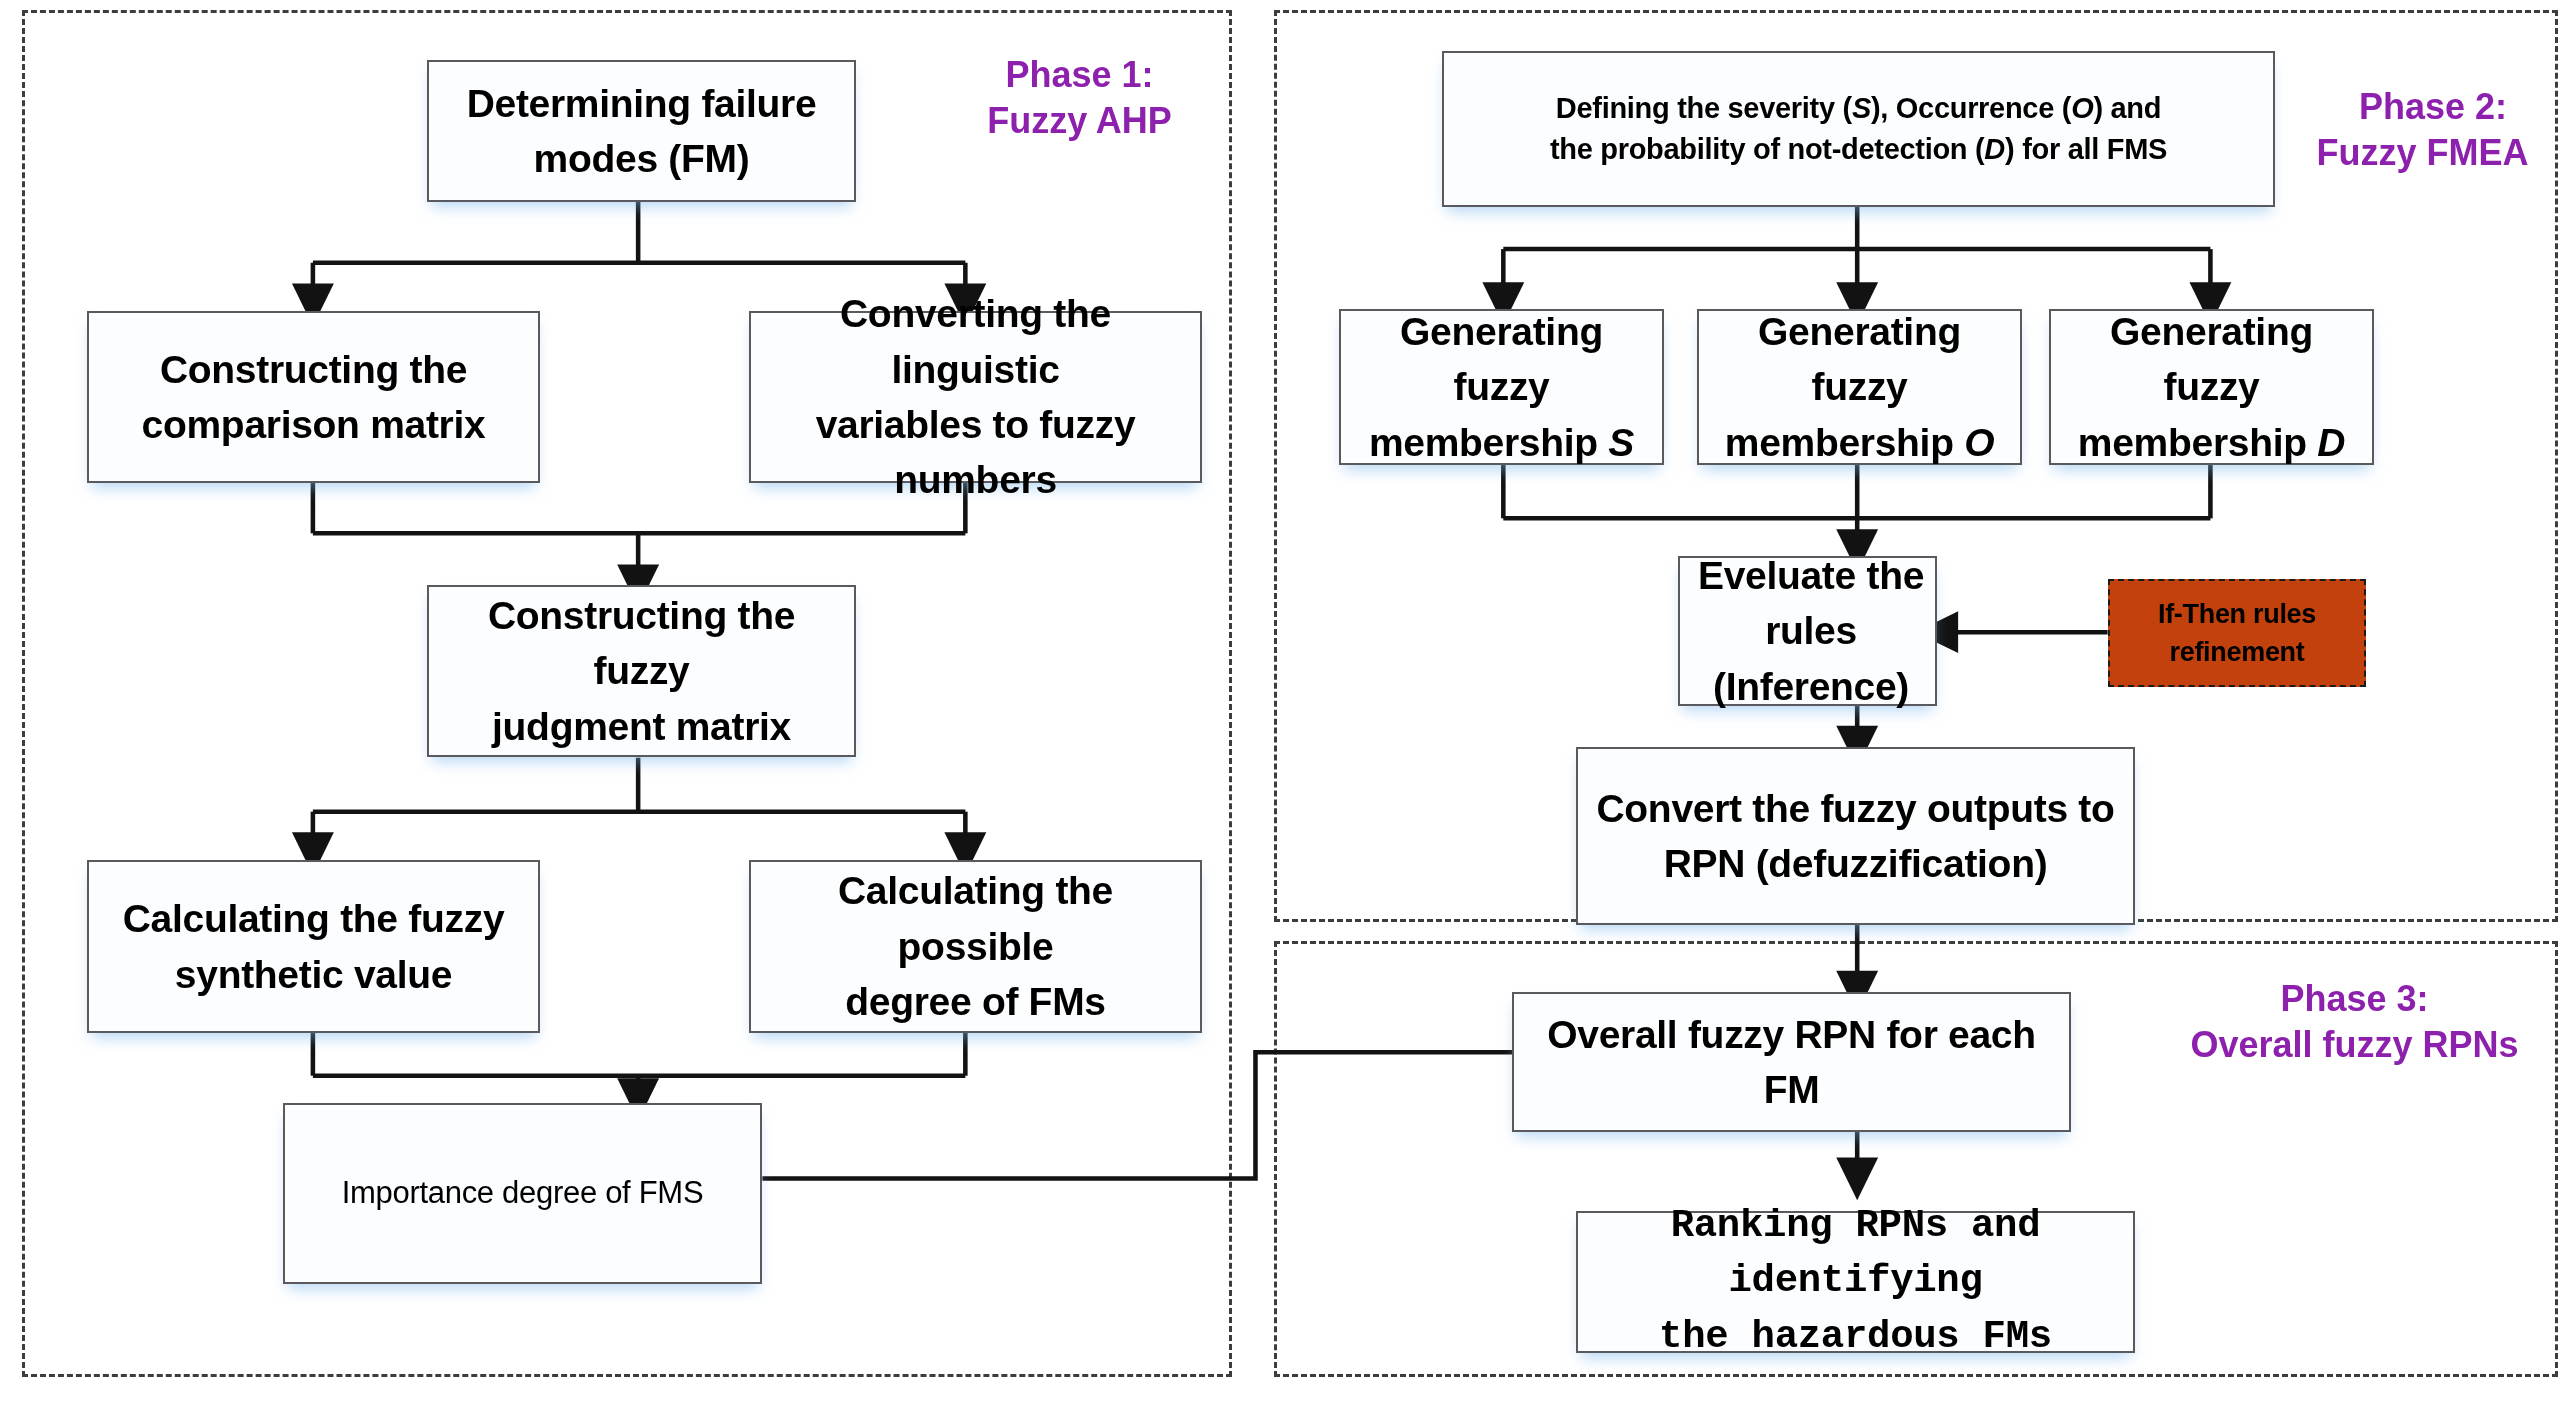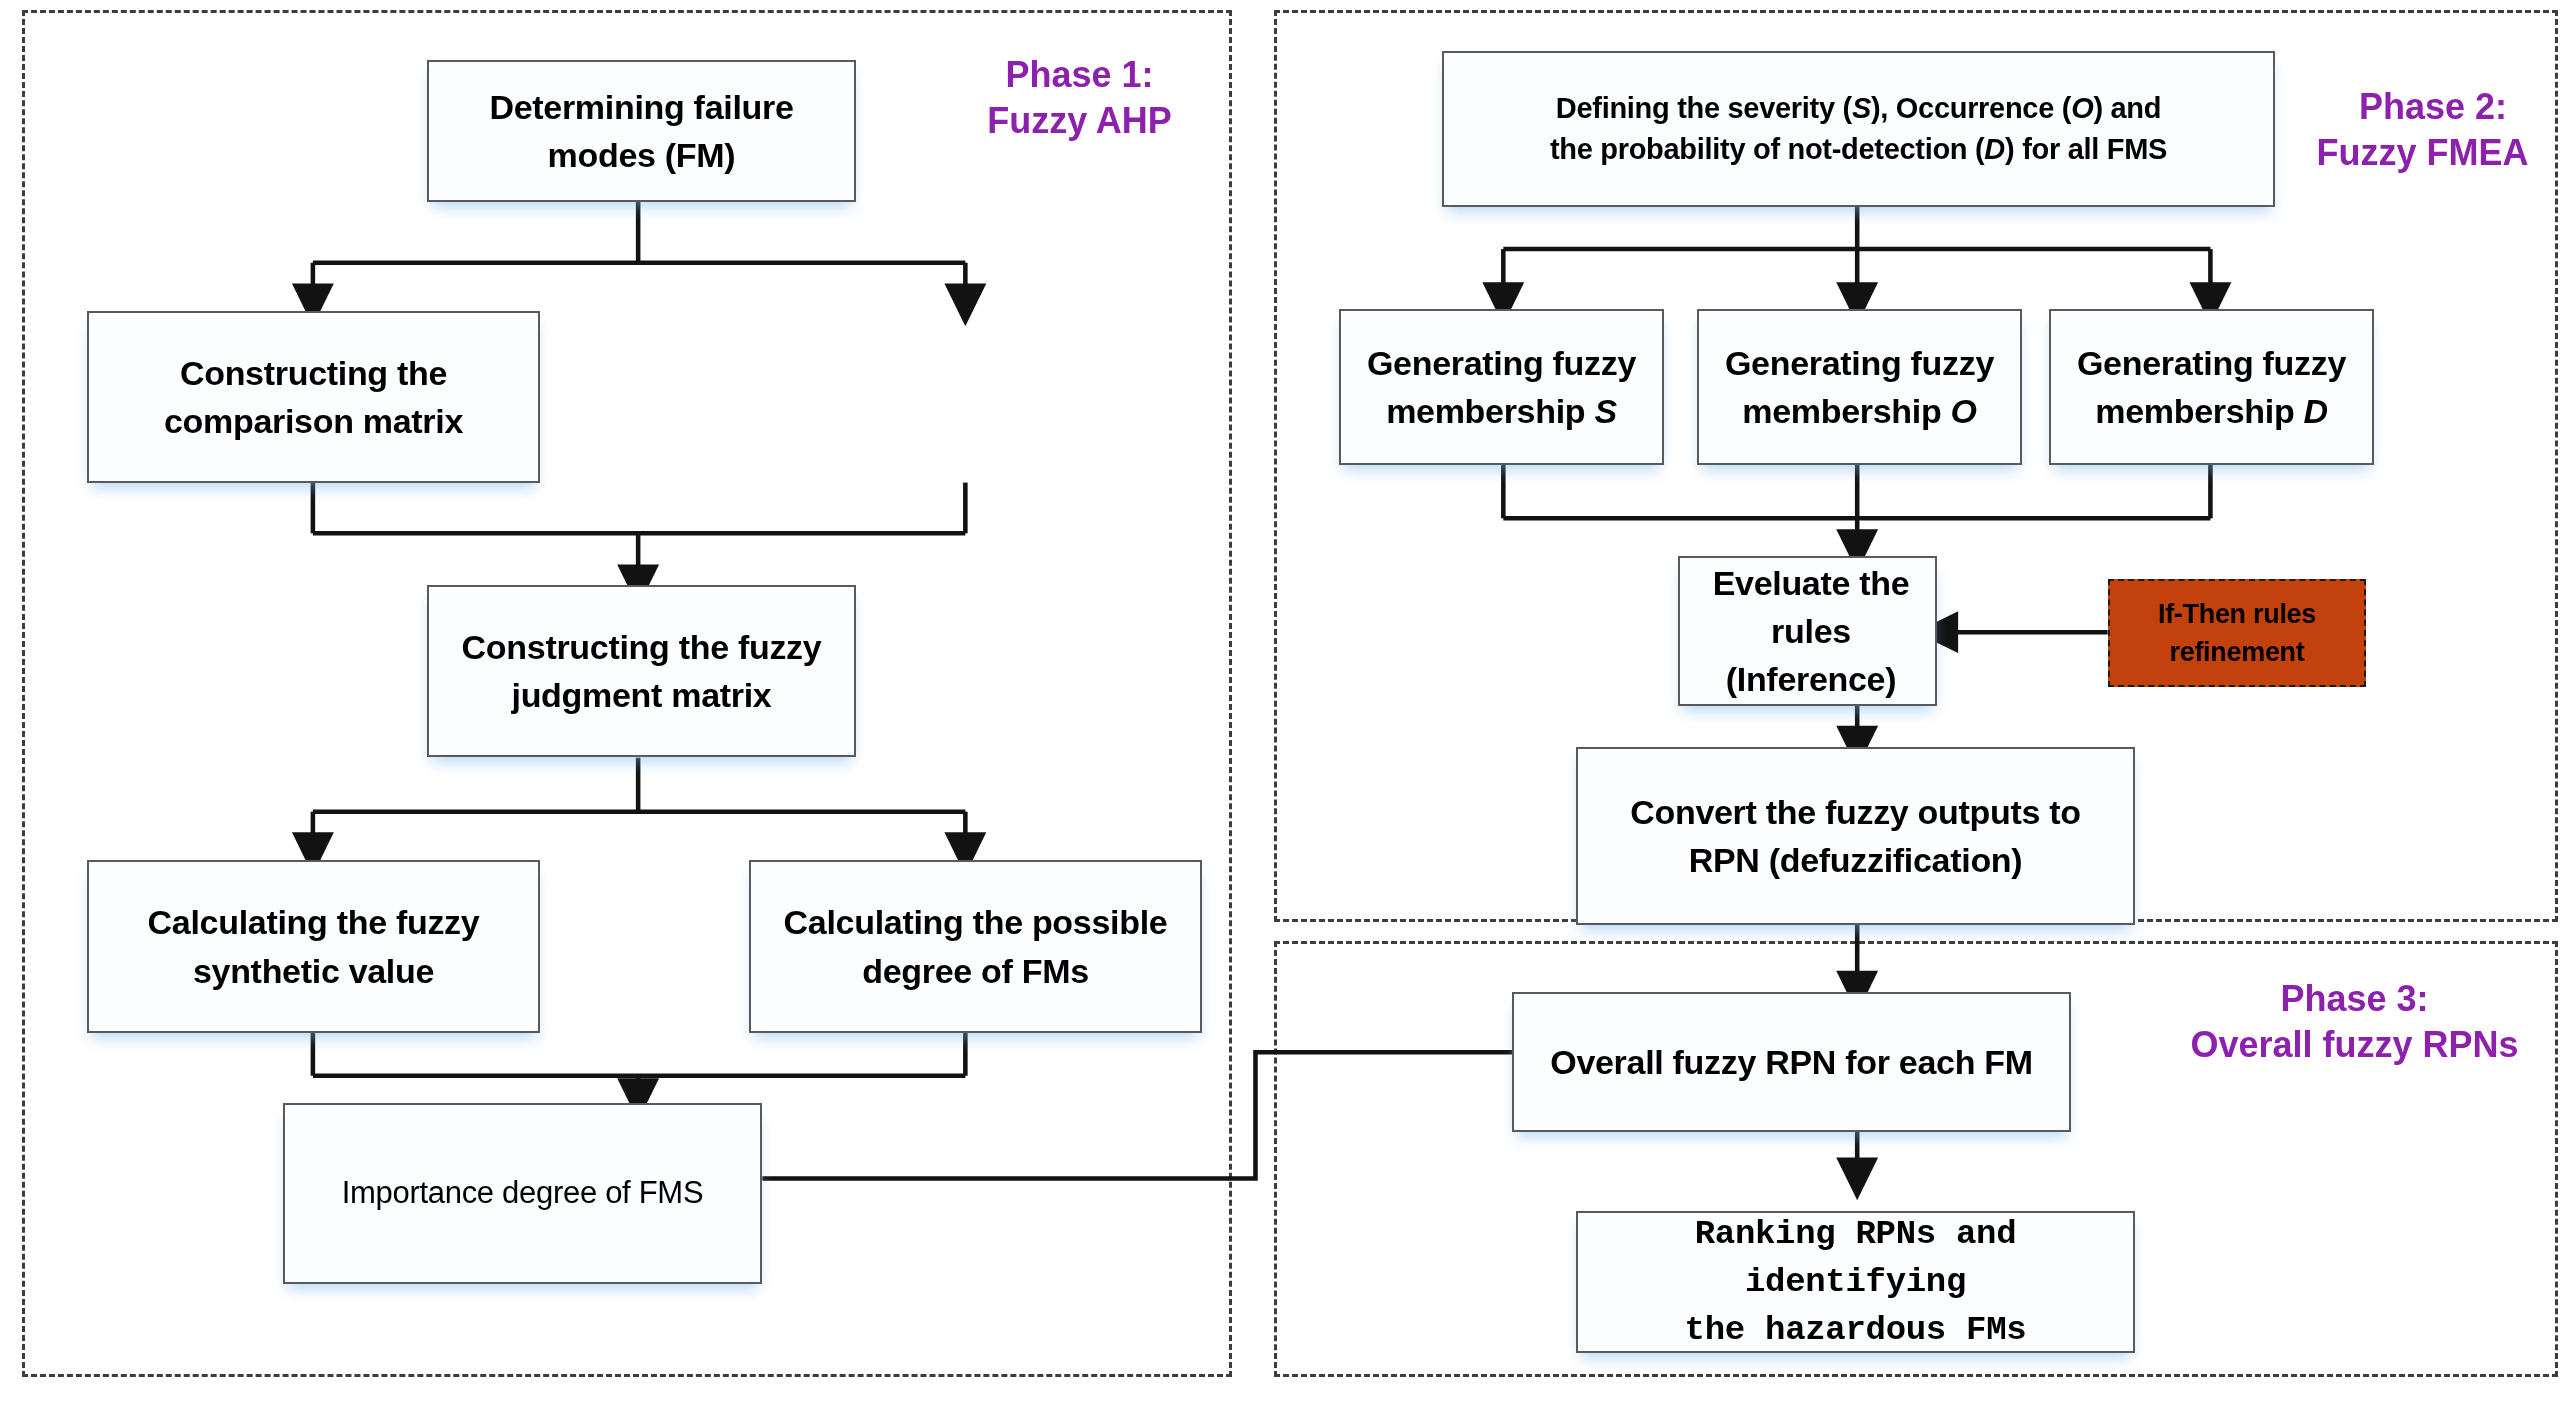--- a/index.html
+++ b/index.html
@@ -39,21 +39,21 @@
     box-sizing: border-box;
     border: 2.6px solid #5a5a5e;
     background: #fbfdff;
     display: flex;
     align-items: center;
     justify-content: center;
     text-align: center;
     color: #000000;
     font-family: "Liberation Sans", sans-serif;
     font-weight: bold;
-    font-size: 34px;
+    font-size: 39px;
     line-height: 1.42;
     letter-spacing: -0.3px;
     padding: 2.6px 9px;
     box-shadow: 0 9px 14.3px -3.9px rgba(120,180,235,0.55);
     z-index: 5;
   }
   .node.light {
     font-weight: normal;
     font-size: 31px;
   }
@@ -163,20 +163,27 @@
     </span>
   </div>
 
   <div class="node" style="left:87px; top:311px; width:453px; height:172px;">
     <span class="txt">
       <span>Constructing the</span><br>
       <span>comparison matrix</span>
     </span>
   </div>
 
+  <div class="node" style="left:749px; top:311px; width:453px; height:172px;">
+    <span class="txt">
+      <span>Converting the linguistic</span><br>
+      <span>variables to fuzzy</span><br>
+      <span>numbers</span>
+    </span>
+  </div>
 
   <div class="node" style="left:427px; top:585px; width:429px; height:172px;">
     <span class="txt">
       <span>Constructing the fuzzy</span><br>
       <span>judgment matrix</span>
     </span>
   </div>
 
   <div class="node" style="left:87px; top:860px; width:453px; height:173px;">
     <span class="txt">

